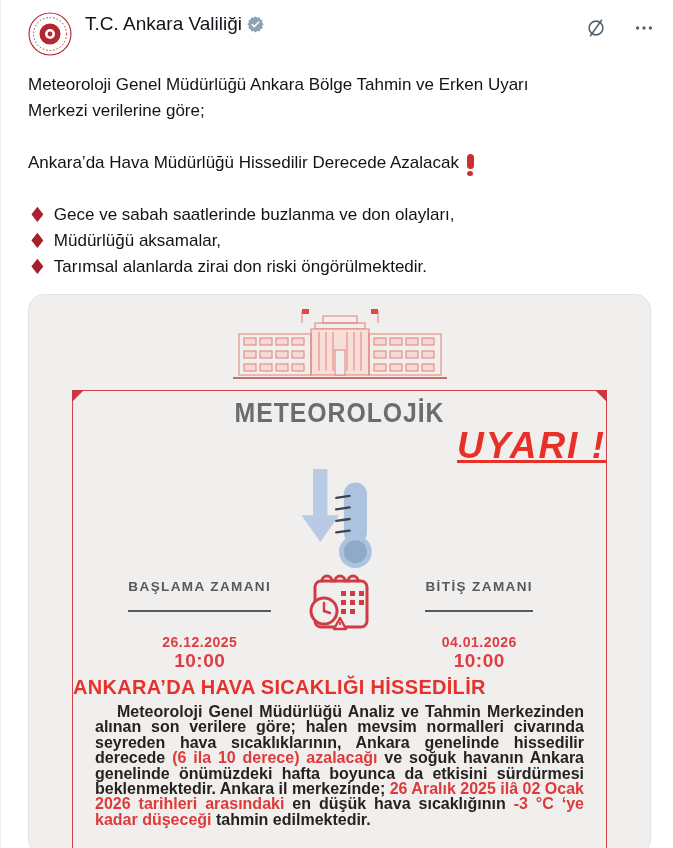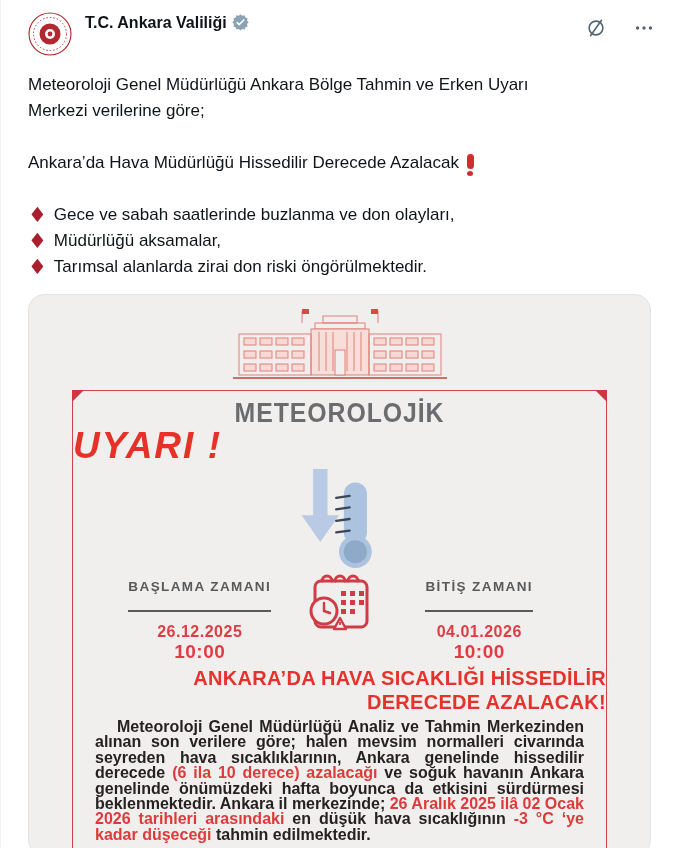--- a/index.html
+++ b/index.html
@@ -7,21 +7,21 @@
   .page {
     width:673px; height:848px; overflow:hidden; position:relative;
     background:#fff; border-left:1px solid #f0f2f2;
     font-family:"Liberation Sans", sans-serif;
   }
   
   .tweet-header { display:flex; align-items:flex-start; padding:12px 18px 0 27px; }
   .avatar { width:44px; height:44px; border-radius:50%; flex:0 0 44px; cursor:pointer; }
   .id-block { margin-left:13px; padding-top:1px; }
   .name-row { display:flex; align-items:center; gap:4px; }
-  .display-name { font-size:16px; font-weight:bold; color:#0f1419; cursor:pointer; }
+  .display-name { font-size:19px; font-weight:normal; color:#0f1419; cursor:pointer; }
   .badge { width:19px; height:19px; display:inline-block; }
   .handle { font-size:15px; color:#536471; margin-top:3px; }
   .header-actions { margin-left:auto; display:flex; align-items:center; gap:26px; padding-top:5px; }
   .icon-btn { width:22px; height:22px; color:#536471; cursor:pointer; }
   
   .tweet-text { margin:16px 30px 0 27px; max-width:560px; font-size:17px; line-height:26px; color:#0f1419; }
   .tpara { margin-bottom:26px; }
   .tpara:last-child { margin-bottom:0; }
   .bullet-row { display:flex; gap:7px; align-items:flex-start; }
   .diamond { color:#a8202e; font-family:"DejaVu Sans", sans-serif; font-size:21px; line-height:26px; }
@@ -34,31 +34,31 @@
     background:#f1efed; border:1px solid #e5e3e1; border-radius:16px;
     padding-top:13px; cursor:pointer; overflow:hidden; }
   .building { display:block; margin:0 auto; }
   .warn-box { position:relative; margin:10px 43px 0; border:1px solid #d2444c;
     padding:8px 0 60px; background:#f1efed; }
   .corner { position:absolute; width:0; height:0; }
   .c-tl { top:-1px; left:-1px; border-top:12px solid #cf3540; border-right:12px solid transparent; }
   .c-tr { top:-1px; right:-1px; border-top:12px solid #cf3540; border-left:12px solid transparent; }
   .kicker { text-align:center; color:#6a6c6f; font-weight:bold; font-size:27px; line-height:28px;
     letter-spacing:1px; transform:scaleX(.92); }
-  .main-warn { text-align:left; color:#e73128; font-weight:bold; font-style:italic;
-    font-size:37px; line-height:38px; letter-spacing:2px; }
+  .main-warn { text-align:right; color:#e73128; font-weight:bold; font-style:italic;
+    font-size:37px; line-height:38px; letter-spacing:2px;text-decoration:underline; }
   .temp-icon { display:block; margin:4px auto 0; }
   .dates { display:grid; grid-template-columns:1fr auto 1fr; align-items:start;
     margin-top:2px; padding:0 26px; }
   .date-col { text-align:center; padding-top:6px; }
   .date-label { display:inline-block; font-size:13.5px; font-weight:bold; color:#58595b;
     letter-spacing:1.4px; border-bottom:2px solid #58595b; padding-bottom:16px; }
-  .date-val { margin-top:11px; font-size:16px; font-weight:bold; color:#e03c44; letter-spacing:.5px; }
+  .date-val { margin-top:22px; font-size:14px; font-weight:bold; color:#e03c44; letter-spacing:.5px; }
   .date-time { font-size:19px; font-weight:bold; color:#e03c44; letter-spacing:.5px; }
-  .warn-title { margin-top:3px; text-align:right; color:#e5322c; font-weight:bold;
+  .warn-title { margin-top:3px; text-align:left; color:#e5322c; font-weight:bold;
     font-size:20px; line-height:24px; letter-spacing:.3px; }
   .warn-para { margin:5px 22px 0; font-size:16px; line-height:15.4px; font-weight:bold;
     color:#272222; text-align:justify; text-indent:22px; }
   .pr { color:#dd3a3b; }
 </style>
 </head>
 <body>
 
 <div class="page">
 
@@ -211,20 +211,19 @@
         </svg>
         <div class="date-col">
           <span class="date-label">BİTİŞ ZAMANI</span>
           <div class="date-val">04.01.2026</div>
           <div class="date-time">10:00</div>
         </div>
       </div>
 
       <div class="warn-title">
         <div>ANKARA’DA HAVA SICAKLIĞI HİSSEDİLİR</div>
-        <div>DERECEDE AZALACAK!</div>
       </div>
 
       <p class="warn-para"><span>Meteoroloji Genel Müdürlüğü Analiz ve Tahmin Merkezinden alınan son verilere göre; halen mevsim normalleri civarında seyreden hava sıcaklıklarının, Ankara genelinde hissedilir derecede </span><span class="pr">(6 ila 10 derece) azalacağı</span><span> ve soğuk havanın Ankara genelinde önümüzdeki hafta boyunca da etkisini sürdürmesi beklenmektedir. Ankara il merkezinde; </span><span class="pr">26 Aralık 2025 ilâ 02 Ocak 2026 tarihleri arasındaki</span><span> en düşük hava sıcaklığının </span><span class="pr">-3 °C ‘ye kadar düşeceği</span><span> tahmin edilmektedir.</span></p>
     </div>
   </div>
 
 </div>
 
 </body></html>

